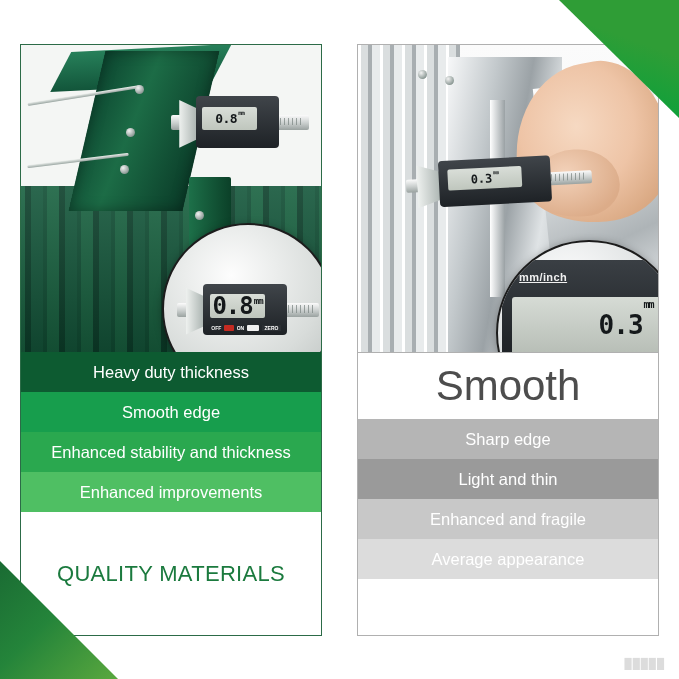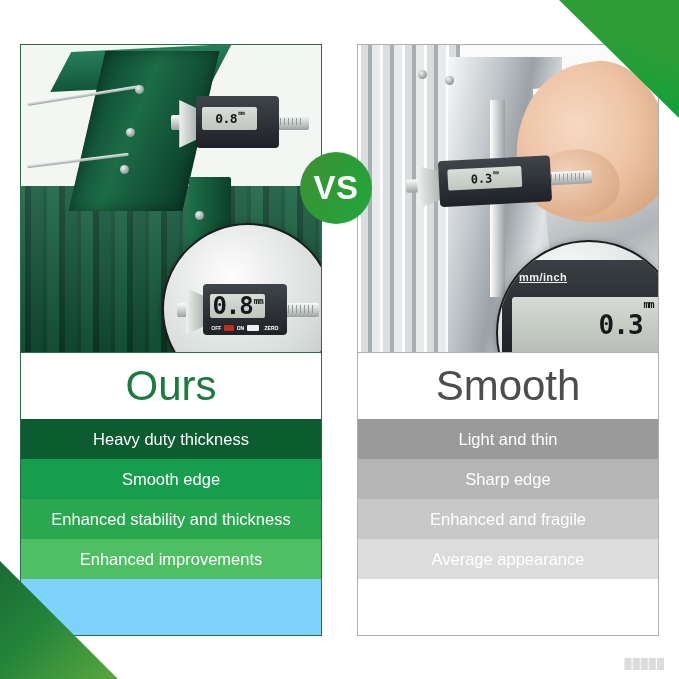--- a/index.html
+++ b/index.html
@@ -348,39 +348,39 @@
               <span class="btn-red">&nbsp;</span>
               <span>ON</span>
               <span class="btn-white">&nbsp;</span>
               <span class="btn-zero">ZERO</span>
             </div>
           </div>
         </div>
       </div>
     </div>
 
-    <div class="title-band">
-      <span class="title-ours">Ours</span>
-    </div>
 
     <div class="rows">
       <div class="feature-row" style="background:#0d5b31;">
         <span>Heavy duty thickness</span>
       </div>
       <div class="feature-row" style="background:#179e4d;">
         <span>Smooth edge</span>
       </div>
       <div class="feature-row" style="background:#2aa84f;">
         <span>Enhanced stability and thickness</span>
       </div>
       <div class="feature-row" style="background:#4fbf63;">
         <span>Enhanced improvements</span>
       </div>
     </div>
 
+    <div class="footer">
+      <span>QUALITY MATERIALS</span>
+    </div>
   </div>
 
   <div class="panel others">
 
     <div class="photo photo-others">
       <div class="galv-corrugated"></div>
       <div class="galv-panel"></div>
       <div class="galv-sheet"></div>
       <div class="galv-flange"></div>
       <div class="screw" style="left:20%; top:8%;"></div>
@@ -408,38 +408,35 @@
 
         </div>
       </div>
     </div>
 
     <div class="title-band">
       <span class="title-others">Smooth</span>
     </div>
 
     <div class="rows">
+      <div class="feature-row" style="background:#b5b5b5;">
+        <span>Sharp edge</span>
+      </div>
       <div class="feature-row" style="background:#9a9a9a;">
         <span>Light and thin</span>
       </div>
-      <div class="feature-row" style="background:#b5b5b5;">
-        <span>Sharp edge</span>
-      </div>
       <div class="feature-row" style="background:#c8c8c8;">
         <span>Enhanced and fragile</span>
       </div>
       <div class="feature-row" style="background:#dcdcdc;">
         <span>Average appearance</span>
       </div>
     </div>
 
     <div class="footer">
       <span></span>
     </div>
   </div>
 
-  <div id="vs-badge">
-    <span>VS</span>
-  </div>
 
   <div id="watermark">█████</div>
 
 </div>
 
 </body></html>

